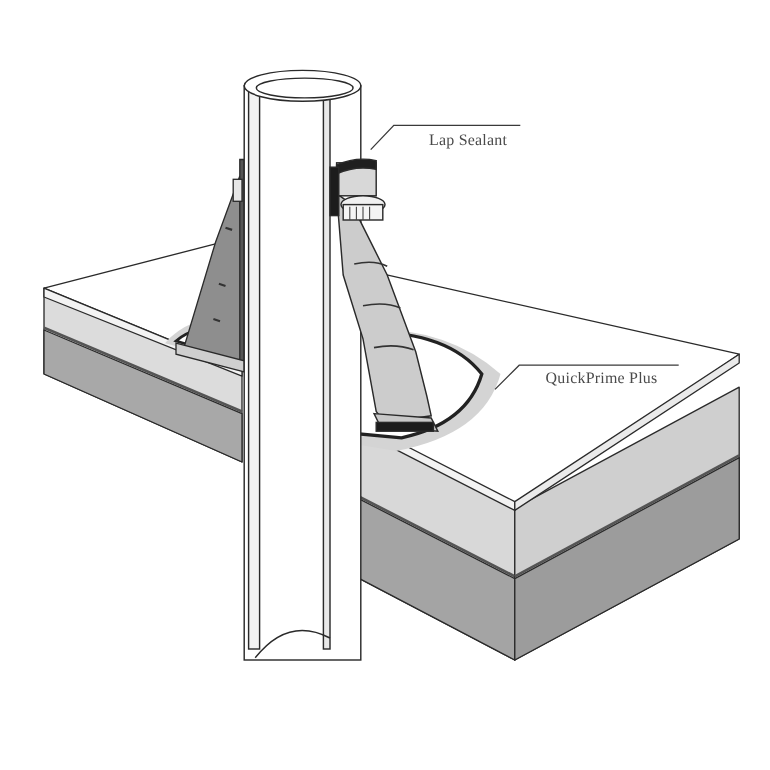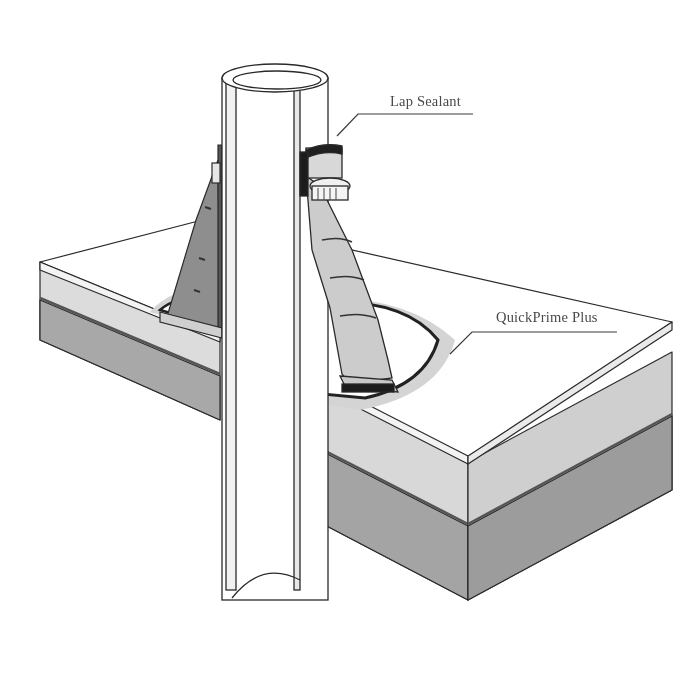--- a/index.html
+++ b/index.html
@@ -1,18 +1,18 @@
 <!DOCTYPE html>
 <html><head>
   <meta charset="utf-8">
   <style>
     html, body { margin: 0; padding: 0; background: #ffffff; }
     body { width: 700px; height: 700px; overflow: hidden; position: relative; font-family: "DejaVu Serif", serif; }
     #diagram { position: absolute; left: 0; top: 0; width: 700px; height: 700px; }
-    .callout-label { position: absolute; font-family: "Liberation Serif", "DejaVu Serif", serif; font-size: 14.5px; color: #4a4a4a; white-space: nowrap; letter-spacing: 0.2px; }
+    .callout-label { position: absolute; font-family: "Liberation Serif", "DejaVu Serif", serif; font-size: 14.5px; color: #4a4a4a; white-space: nowrap; letter-spacing: 0.2px; margin-top: 27px; }
   </style>
 </head>
 <body>
 
 <svg id="diagram" viewBox="0 0 700 700" xmlns="http://www.w3.org/2000/svg">
   <g stroke="#2a2a2a" stroke-width="1.2" stroke-linejoin="round">
 
     <polygon points="40,262 220,336 220,420 40,340" fill="#dcdcdc"></polygon>
     <polygon points="40,300 220,376 220,420 40,340" fill="#a8a8a8"></polygon>
     <line x1="40" y1="298" x2="220" y2="374" stroke="#555" stroke-width="2.5"></line>

